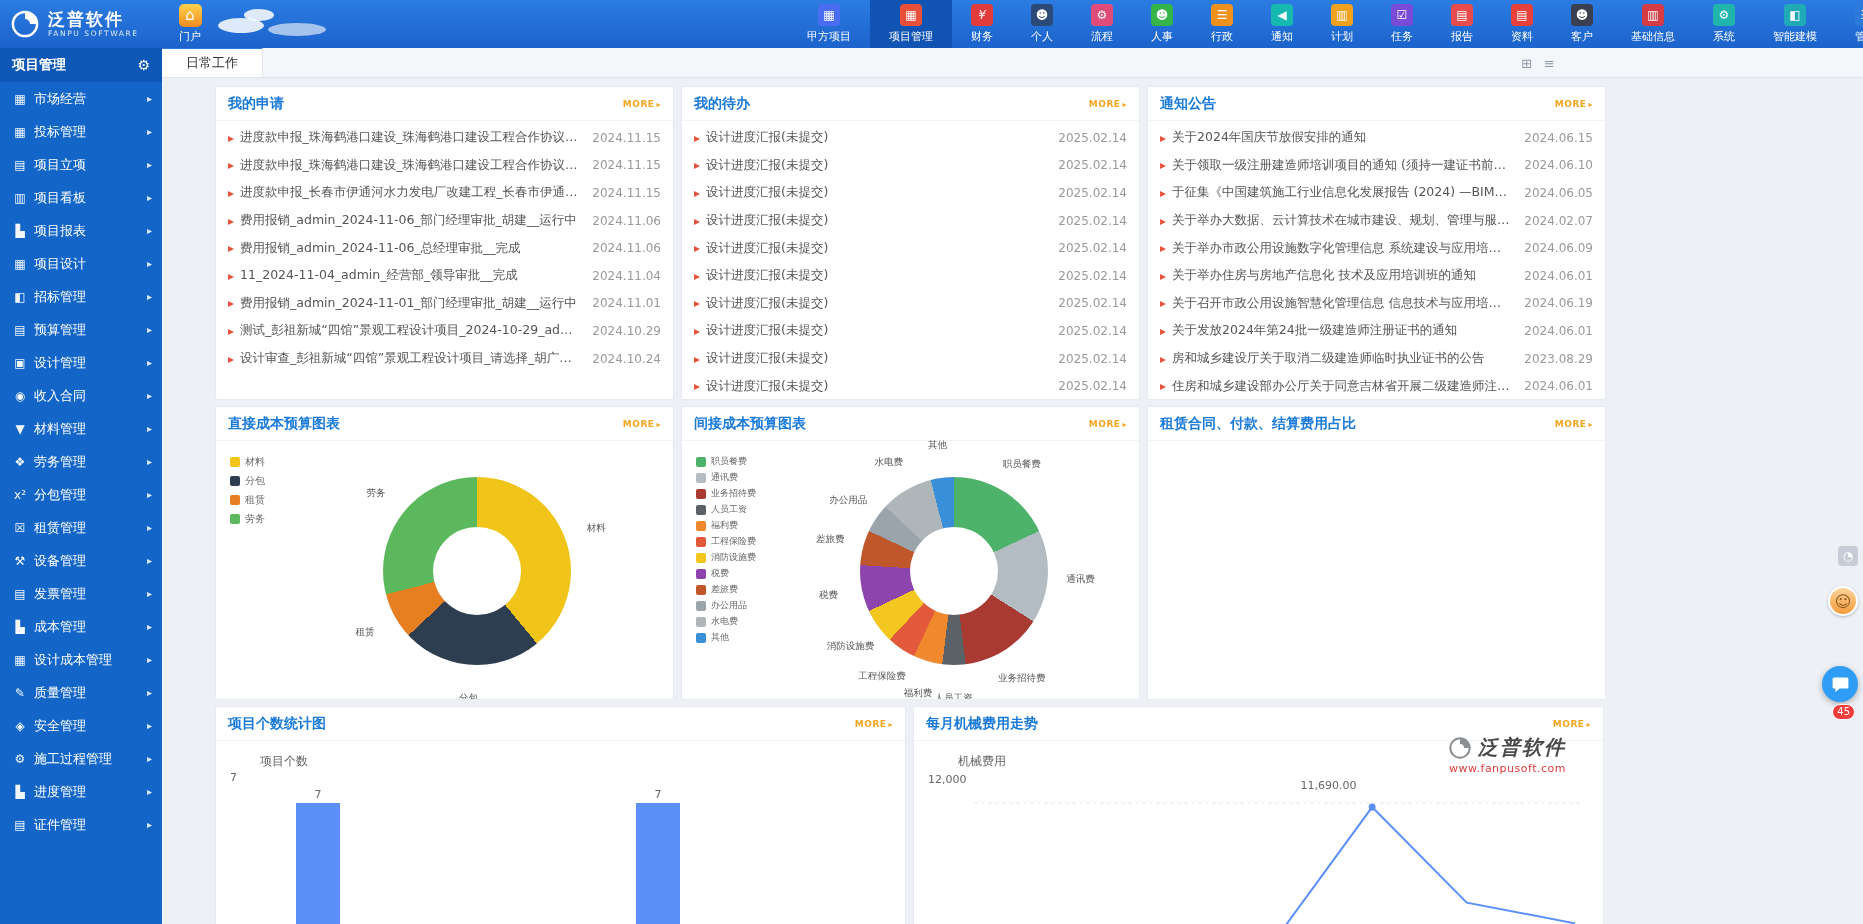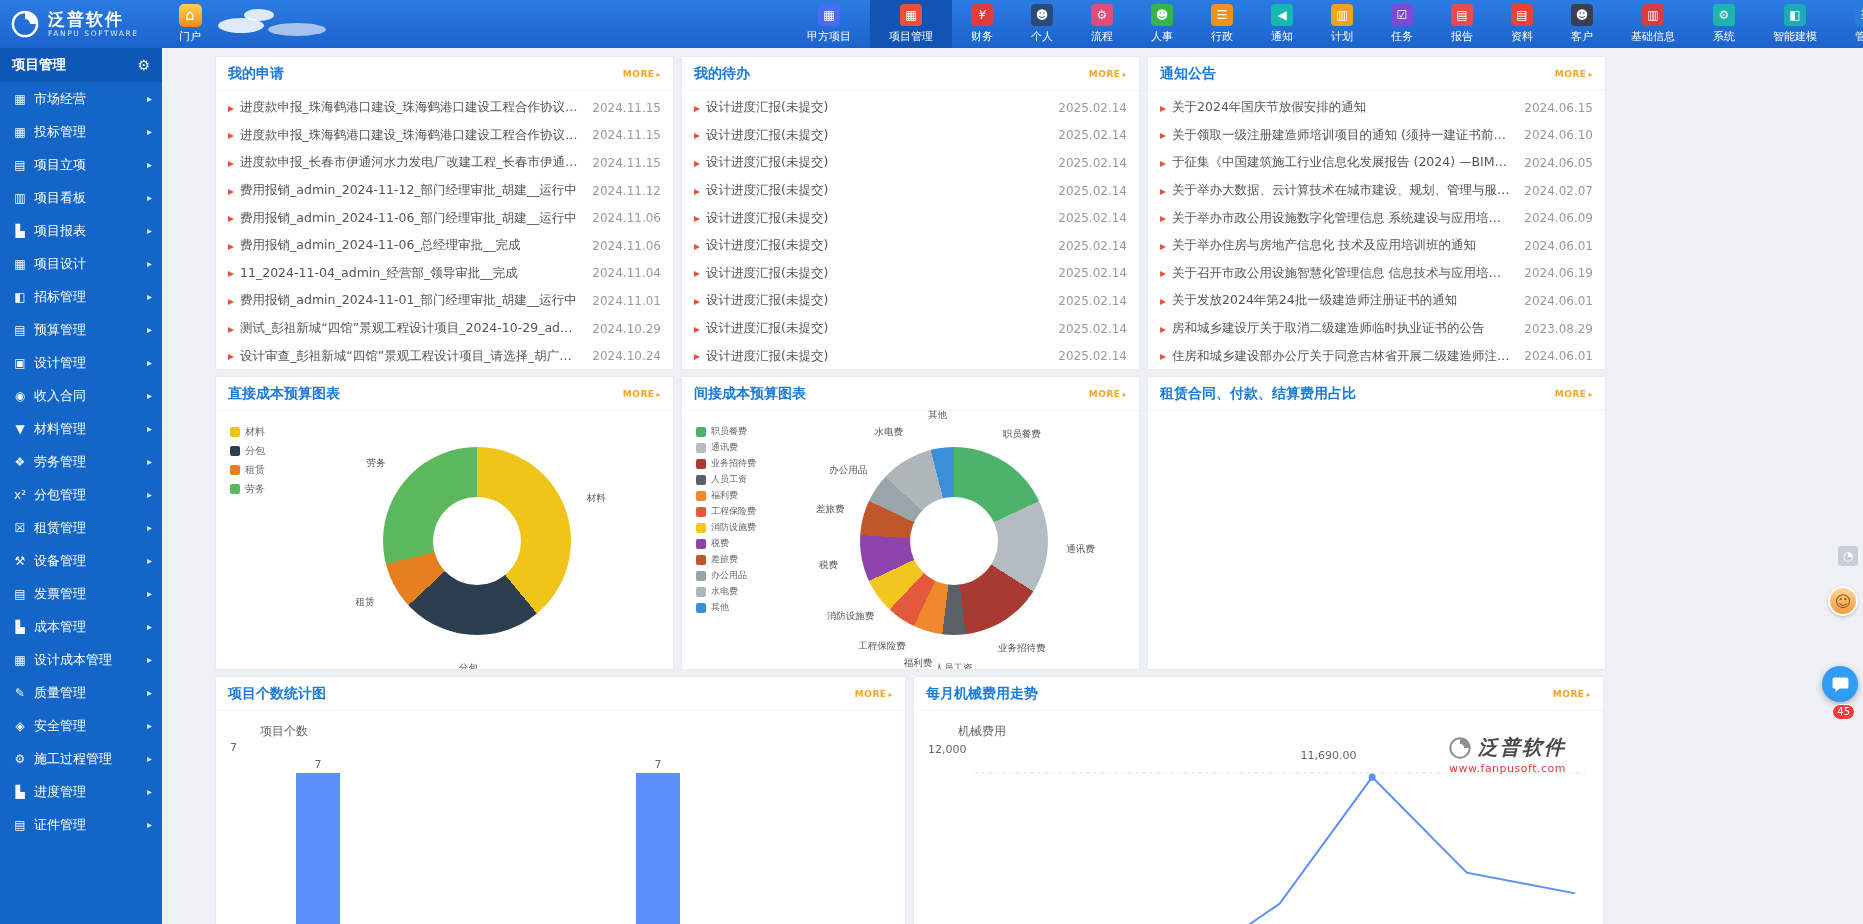--- a/index.html
+++ b/index.html
@@ -405,20 +405,27 @@
 
           <div class="menu-item">
             <span class="mi">▤</span>
             <span class="lbl">证件管理</span>
             <span class="chev">▸</span>
           </div>
         </nav>
     </aside>
 
     <main class="main">
+      <div class="tabbar">
+        <div class="tab">日常工作</div>
+        <div class="tab-tools">
+          <span>⊞</span>
+          <span>≡</span>
+        </div>
+      </div>
 
       <div class="content">
 
         <div class="row row1">
           <section class="panel">
             <div class="panel-head">
               <span class="panel-title">我的申请</span>
               <span class="more">MORE</span>
             </div>
             <div class="list">
@@ -434,25 +441,20 @@
                   <span class="ltext">进度款申报_珠海鹤港口建设_珠海鹤港口建设工程合作协议书_admin_...</span>
                   <span class="ldate">2024.11.15</span>
                 </div>
 
                 <div class="lrow">
                   <span class="bullet"></span>
                   <span class="ltext">进度款申报_长春市伊通河水力发电厂改建工程_长春市伊通河水力发电...</span>
                   <span class="ldate">2024.11.15</span>
                 </div>
 
-                <div class="lrow">
-                  <span class="bullet"></span>
-                  <span class="ltext">费用报销_admin_2024-11-12_部门经理审批_胡建__运行中</span>
-                  <span class="ldate">2024.11.12</span>
-                </div>
 
                 <div class="lrow">
                   <span class="bullet"></span>
                   <span class="ltext">费用报销_admin_2024-11-06_部门经理审批_胡建__运行中</span>
                   <span class="ldate">2024.11.06</span>
                 </div>
 
                 <div class="lrow">
                   <span class="bullet"></span>
                   <span class="ltext">费用报销_admin_2024-11-06_总经理审批__完成</span>

